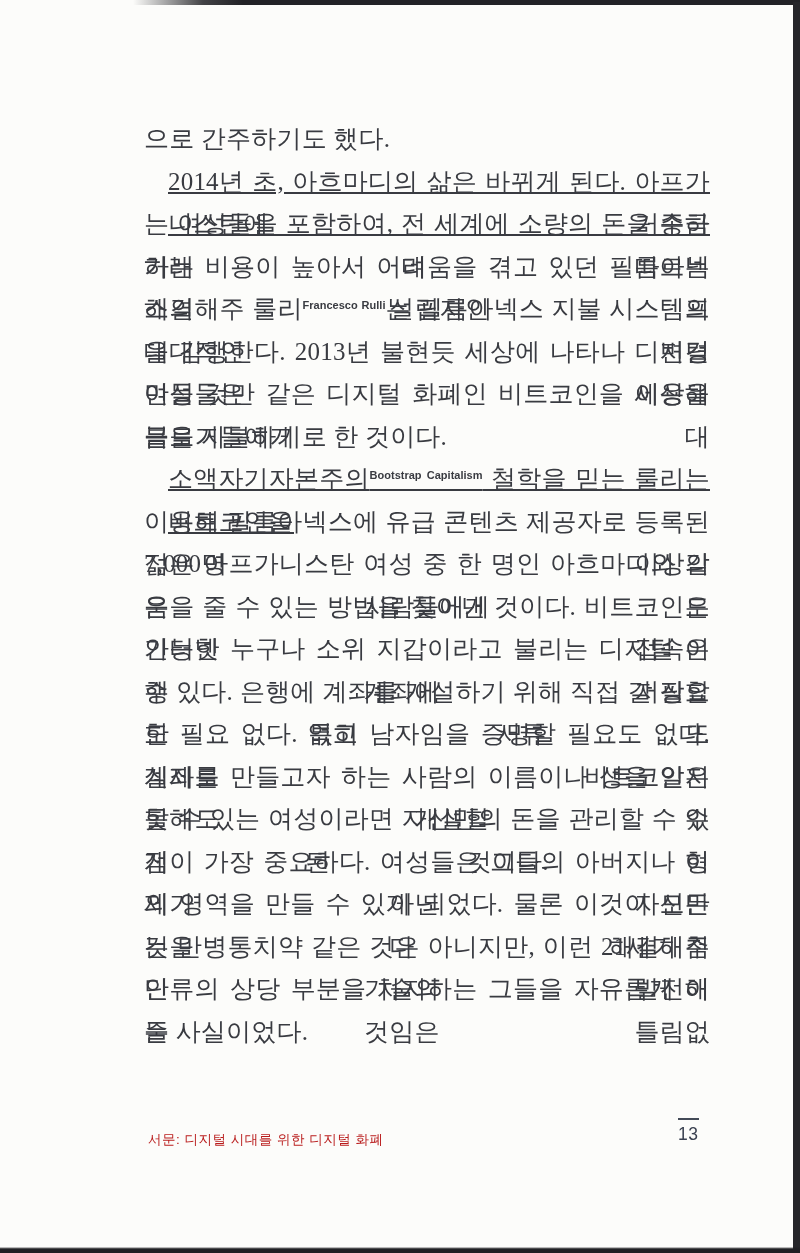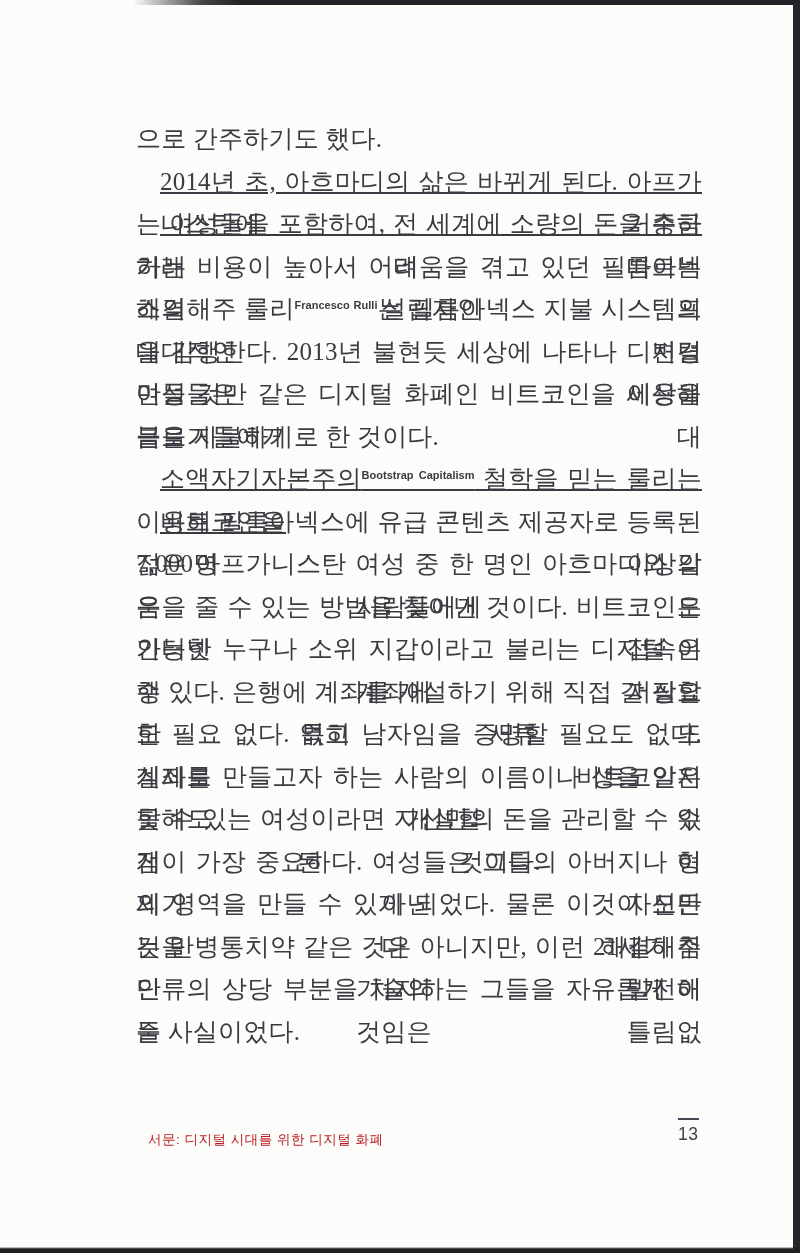--- a/index.html
+++ b/index.html
@@ -39,21 +39,21 @@
     right: 0;
     bottom: 0;
     height: 6px;
     background: linear-gradient(to top, #202024 4px, rgba(32,32,36,0.6) 5px, rgba(32,32,36,0));
   }
 
   
   .body-text {
     position: absolute;
     top: 118px;
-    left: 136px;
+    left: 144px;
     width: 566px;
     color: #393b41;
     font-size: 25px;
     letter-spacing: 0.2px;
   }
   .line {
     height: 42.5px;
     line-height: 42.5px;
     white-space: nowrap;
     text-align: left;

